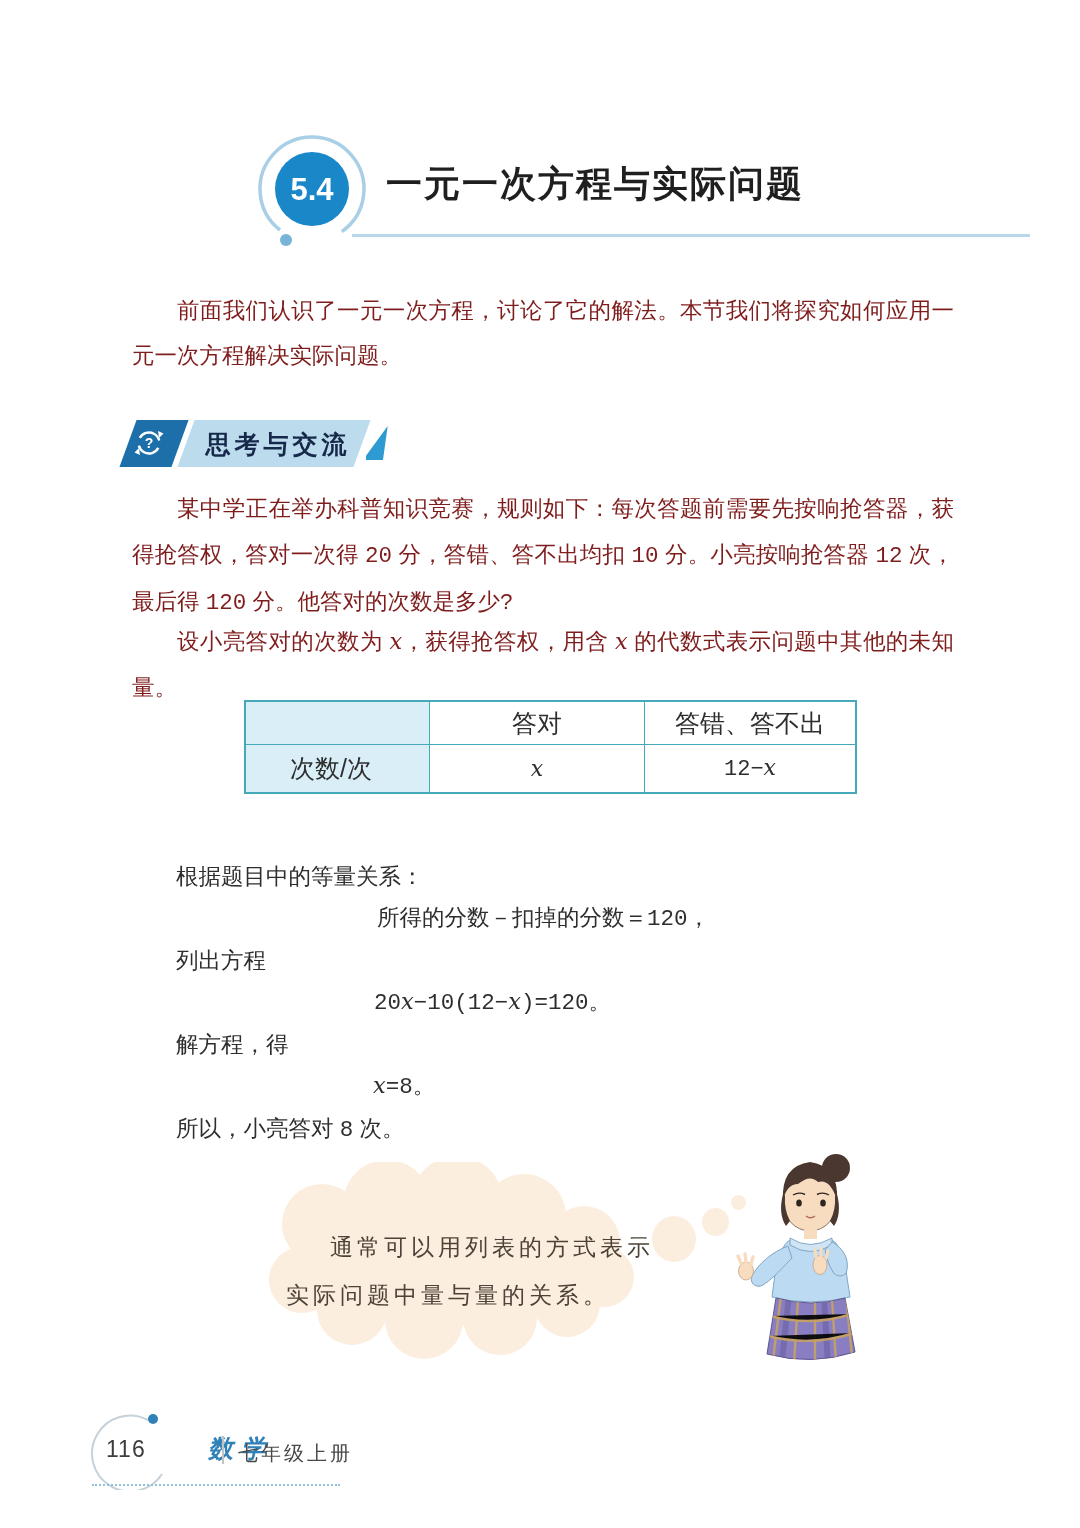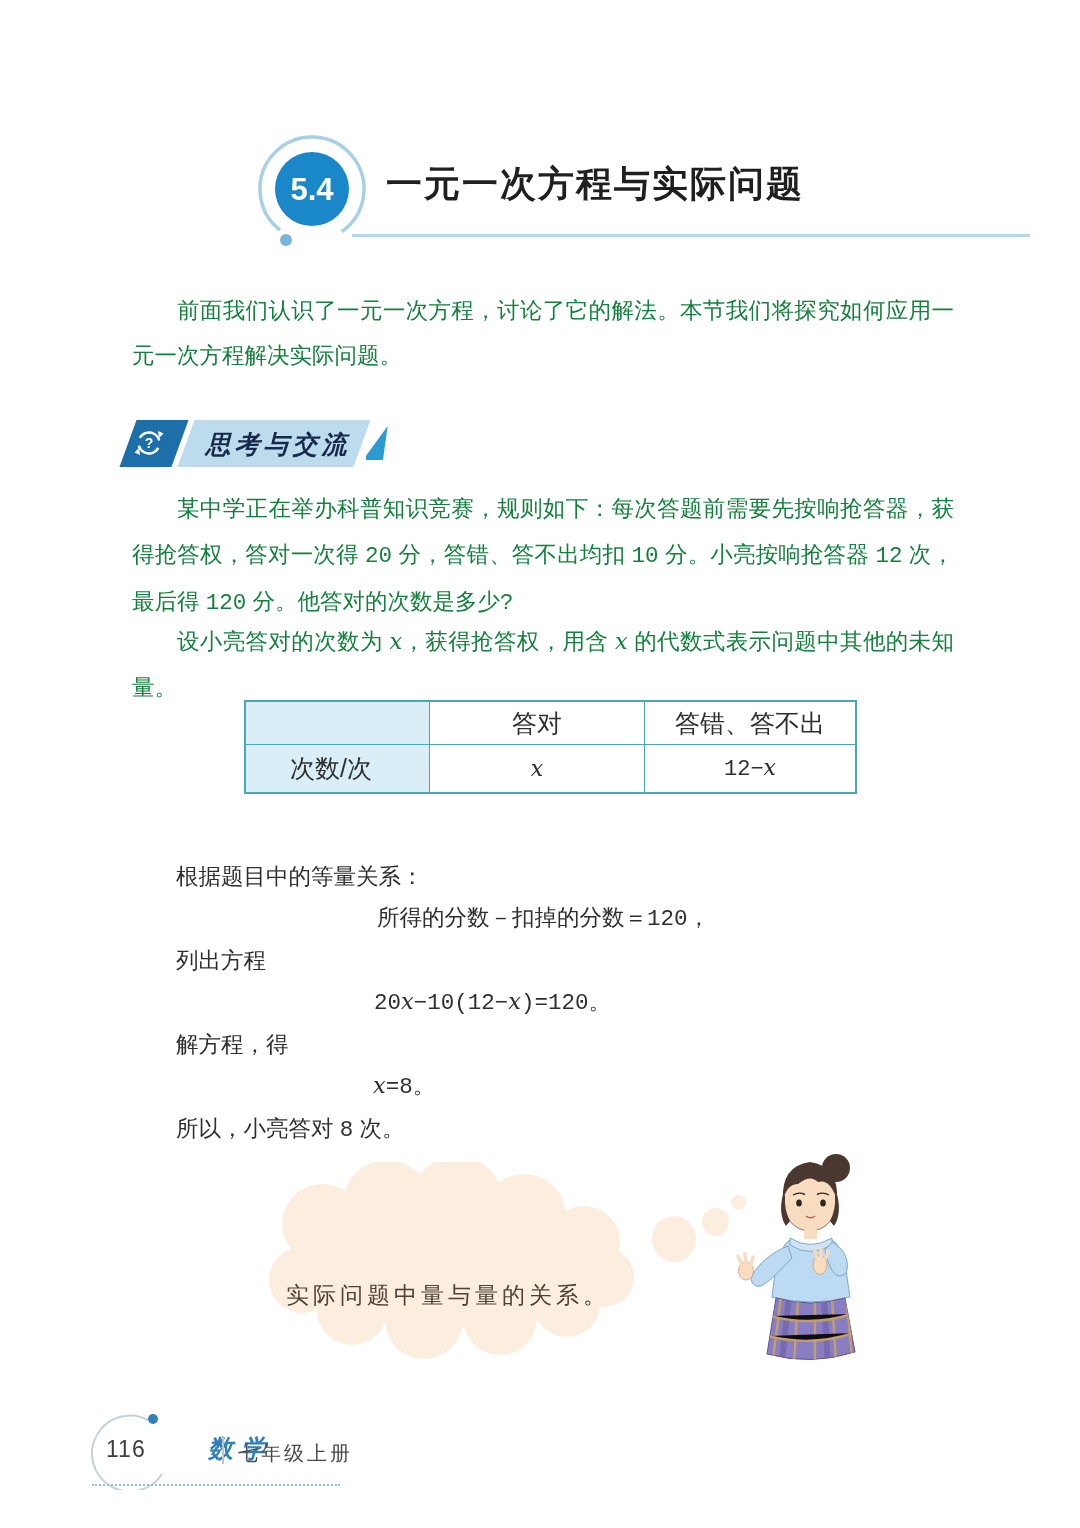--- a/index.html
+++ b/index.html
@@ -12,41 +12,41 @@
   #section-title {
     position:absolute; left:386px; top:160px; font-size:36px; font-weight:bold;
     color:#1f1f1f; letter-spacing:2px;
   }
   #title-underline {
     position:absolute; left:352px; top:234px; width:678px; height:3px; background:#b9d7ea;
   }
   
   .para {
     position:absolute; left:132px; width:822px; font-size:22.5px; line-height:45px;
-    text-align:justify; text-indent:2em; color:#15803d;
+    text-align:justify; text-indent:2em; color:#7f1d1d;
   }
   #intro   { top:288px; }
   #problem { top:486px; line-height:46px; }
   #setup   { top:618px; line-height:46px; }
   .mi { font-family:"DejaVu Serif", serif; font-style:italic; }
   .mn { font-family:Liberation Mono, monospace; }
   
   #banner { position:absolute; left:120px; top:420px; height:47px; }
   #banner .dark {
     position:absolute; left:8px; top:0; width:52px; height:47px;
     background:#1d6fa9; transform:skewX(-20deg);
   }
   #banner .light {
     position:absolute; left:66px; top:0; width:176px; height:47px;
     background:#bcdcee; transform:skewX(-20deg);
   }
   #banner .icon-wrap { position:absolute; left:12px; top:6px; width:34px; height:34px; }
   #banner .label {
     position:absolute; left:78px; top:8px; width:160px; text-align:center;
-    font-size:25px; font-weight:bold; color:#17294a; letter-spacing:4px; white-space:nowrap;font-style:italic;
+    font-size:25px; font-weight:bold; color:#17294a; letter-spacing:4px; white-space:nowrap;
   }
   #banner .tri { position:absolute; left:246px; top:4px; }
   
   #qtable {
     position:absolute; left:244px; top:700px; border-collapse:collapse;
     border:2px solid #45a9ba;
   }
   #qtable td {
     border:1.5px solid #45a9ba; font-size:25px; color:#2e2e2e;
     text-align:center; vertical-align:middle;
@@ -153,20 +153,21 @@
       <circle cx="332" cy="80" r="36"></circle>
         <circle cx="352" cy="115" r="30"></circle>
       <circle cx="315" cy="142" r="33"></circle>
         <circle cx="248" cy="156" r="37"></circle>
       <circle cx="172" cy="158" r="39"></circle>
         <circle cx="100" cy="148" r="35"></circle>
       <circle cx="50" cy="118" r="33"></circle>
         <ellipse cx="196" cy="100" rx="152" ry="64"></ellipse>
     </g>
   </svg>
+  <div id="bubble-line1" class="bubble-line">通常可以用列表的方式表示</div>
   <div id="bubble-line2" class="bubble-line">实际问题中量与量的关系。</div>
   <div id="tdot1" class="thought-dot"></div>
   <div id="tdot2" class="thought-dot"></div>
   <div id="tdot3" class="thought-dot"></div>
 
   <svg id="girl" width="175" height="235" viewBox="0 0 175 235">
     <defs>
       <clipPath id="skirtClip">
         <path d="M50,152 L41,208 Q85,220 129,206 L119,152 Q85,162 50,152 Z"></path>
       </clipPath>

